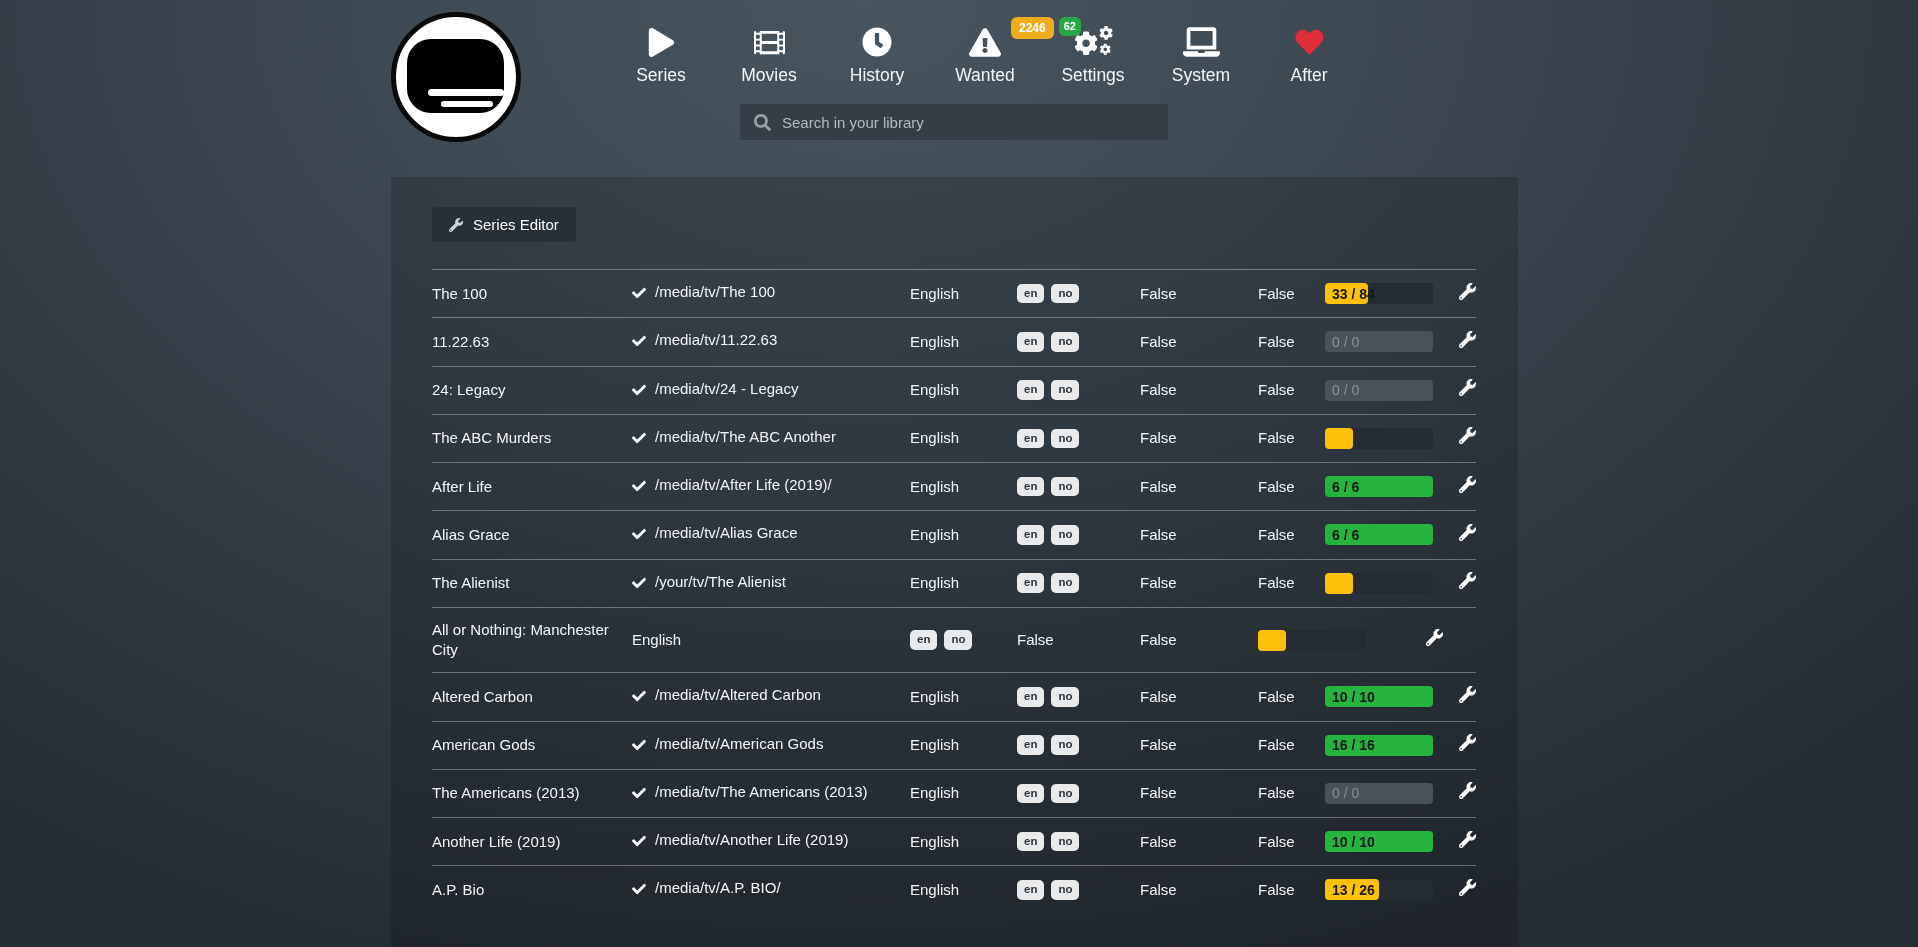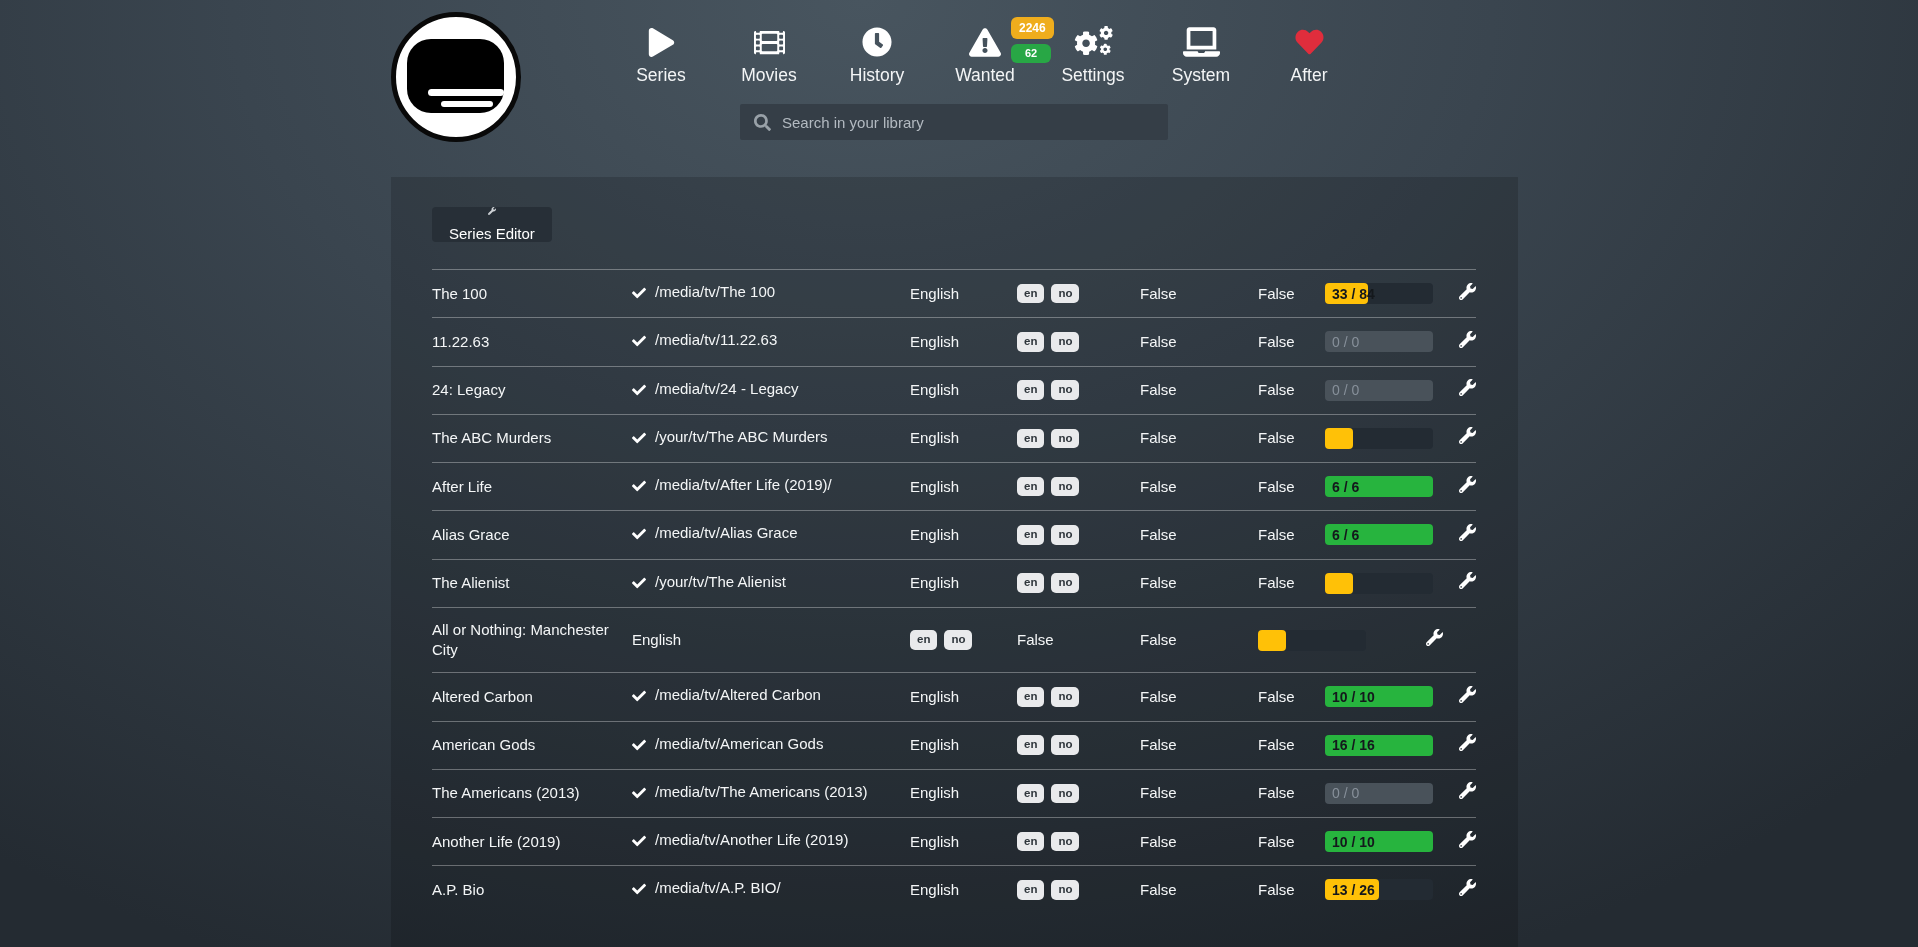--- a/index.html
+++ b/index.html
@@ -20,43 +20,43 @@
   .logo-line1 { position:absolute; left:21px; top:50px; width:76px; height:7px;
                 background:#fff; border-radius:4px; }
   .logo-line2 { position:absolute; left:34px; top:62px; width:52px; height:6px;
                 background:#fff; border-radius:4px; }
 
   
   .nav { position:absolute; left:607px; top:20px; display:flex; }
   .nav-item { width:108px; text-align:center; position:relative; cursor:pointer; }
   .nav-icon { height:44px; display:flex; align-items:center; justify-content:center; }
   .nav-label { font-size:17.5px; color:#f3f5f6; margin-top:1px; }
-  .badge-stack { position:absolute; left:80px; top:-3px; display:flex; flex-direction:column;
+  .badge-stack { position:absolute; left:80px; top:-3px; display:flex; flex-direction:row;
                  align-items:flex-start; gap:5px; z-index:2; }
   .badge { border-radius:6px; color:#fff; font-weight:700; line-height:1; white-space:nowrap; }
   .badge-warning { background:#efad1d; font-size:12px; padding:5px 8px; }
-  .badge-success { background:#28a745; font-size:11px; padding:4px 14px; }
+  .badge-success { background:#28a745; font-size:11px; padding:4px 5px; }
 
   
   .search { position:absolute; left:740px; top:104px; width:428px; height:36px;
             background:#353e47; border-radius:2px; display:flex; align-items:center; }
   .search svg { margin-left:14px; flex-shrink:0; }
   .search input { background:transparent; border:none; outline:none; color:#dfe3e6;
                   font-size:15px; margin-left:11px; width:360px;
                   font-family:"Liberation Sans", sans-serif; }
   .search input::placeholder { color:#b3bac1; opacity:1; }
 
   
   .panel { position:absolute; left:391px; top:177px; width:1127px; height:770px;
            background:rgba(0,0,0,0.16); }
 
   .editor-btn { position:absolute; left:41px; top:30px; height:35px;
                 background:#272f37; border:none; border-radius:4px; color:#fff;
                 font-size:15px; font-family:"Liberation Sans", sans-serif;
-                display:flex; align-items:center; gap:10px; padding:0 17px; cursor:pointer;flex-direction:column; }
+                display:flex; align-items:center; gap:10px; padding:0 17px; cursor:pointer; }
 
   
   .table { position:absolute; left:41px; top:92px; width:1044px; }
   .thead, .trow { display:grid;
     grid-template-columns:200px 278px 107px 123px 118px 67px 118px 33px;
     align-items:center; }
   .thead { min-height:53px; font-weight:700; font-size:15px; }
   .thead .cell { padding-right:18px; line-height:1.35; }
   .trow { min-height:48px; padding:12px 0; border-top:1px solid rgba(255,255,255,0.32);
           font-size:15px; }
@@ -262,21 +262,21 @@
   </div>
 
   <div class="trow">
     <div class="cell c-name">The ABC Murders</div>
     <div class="cell c-path">
       <span class="check">
         <svg width="14" height="14" viewBox="0 0 512 512">
                 <path fill="#fff" d="M173.898 439.404l-166.4-166.4c-9.997-9.997-9.997-26.206 0-36.204l36.203-36.204c9.997-9.998 26.207-9.998 36.204 0L192 312.69 432.095 72.596c9.997-9.997 26.207-9.997 36.204 0l36.203 36.204c9.997 9.997 9.997 26.206 0 36.204l-294.4 294.401c-9.998 9.997-26.207 9.997-36.204-.001z"></path>
               </svg>
       </span>
-      <span>/your/tv/The ABC Murders</span>
+      <span>/media/tv/The ABC Another</span>
     </div>
     <div class="cell">English</div>
     <div class="cell c-badges">
             <span class="lang-badge">en</span>
             <span class="lang-badge">no</span>
           </div>
     <div class="cell">False</div>
     <div class="cell">False</div>
     <div class="cell">
       <div class="progress warning">

